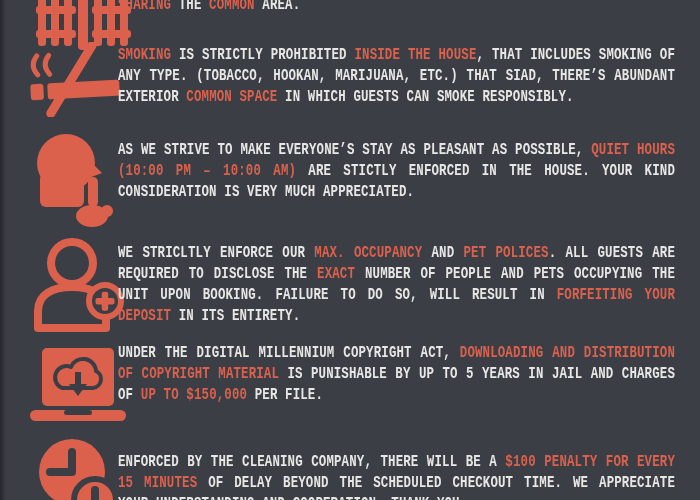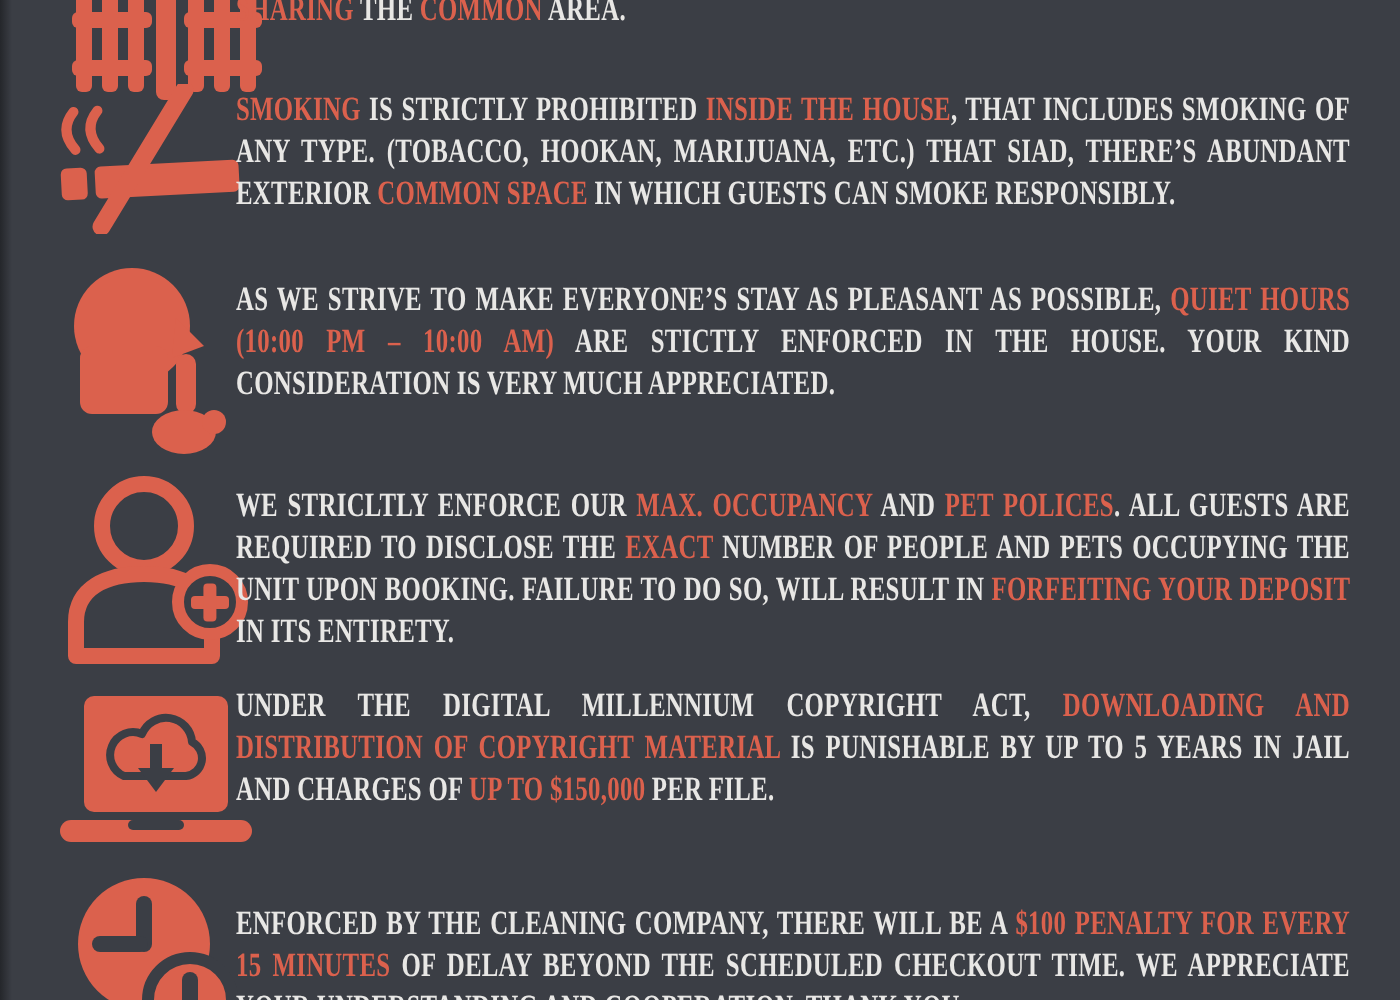--- a/index.html
+++ b/index.html
@@ -6,21 +6,21 @@
     --bg:#3b3e45;
     --accent:#db614d;
     --text:#e8e7e5;
   }
   html,body{margin:0;padding:0;background:#222;}
   .page{
     position:relative;
     width:700px;height:500px;
     background:var(--bg);
     overflow:hidden;
-    font-family:Liberation Serif, serif;
+    font-family:Liberation Mono, monospace;
   }
   .edge-shade{
     position:absolute;left:0;top:0;width:6px;height:100%;
     background:linear-gradient(90deg,rgba(0,0,0,.38),rgba(0,0,0,0));
     pointer-events:none;z-index:5;
   }
   .rule-icon{
     position:absolute;
     color:var(--accent);
   }

